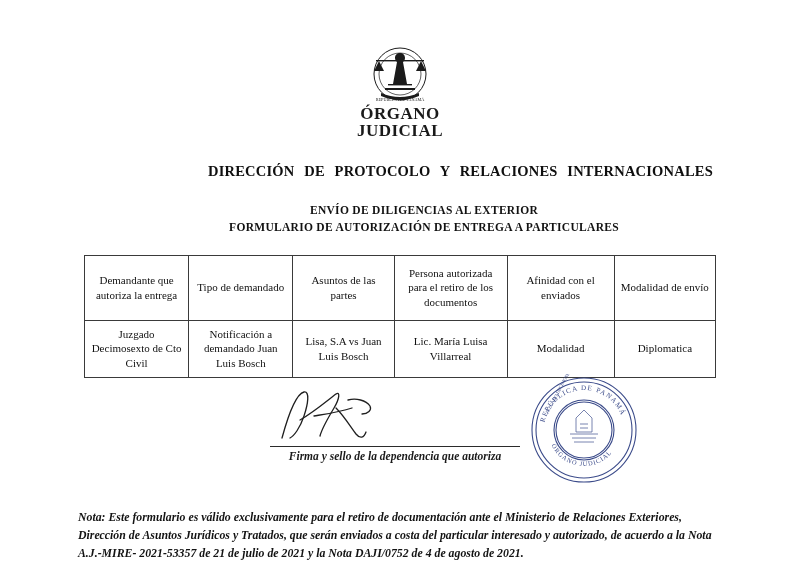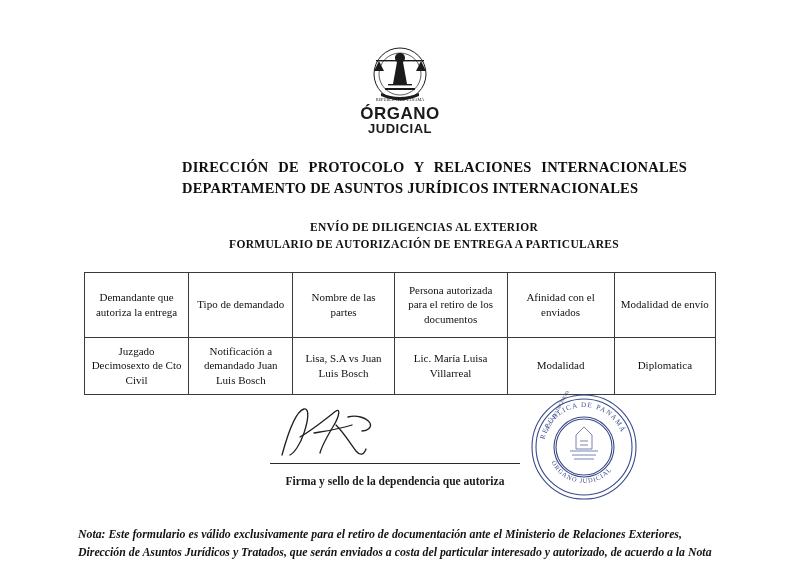--- a/index.html
+++ b/index.html
@@ -30,41 +30,42 @@
     padding-top: 44px;
   }
   .logo-emblem {
     display: block;
     margin: 0 auto;
     width: 78px;
     height: 60px;
   }
   .logo-text {
     margin-top: 1px;
-    font-family: Liberation Sans, sans-serif;
+    font-family: Liberation Serif, serif;
     font-weight: bold;
     letter-spacing: 0.5px;
     line-height: 1.0;
     color: #1a1a1a;
   }
   .logo-text .l1 { font-size: 17px; display: block; }
-  .logo-text .l2 { font-size: 13px; display: block; }
+  .logo-text .l2 { font-size: 17px; display: block; }
 
   
   .heading-block {
     margin-top: 22px;
     padding-left: 182px;
     padding-right: 80px;
   }
   .heading-line {
     font-size: 14.5px;
     font-weight: bold;
     letter-spacing: 0.2px;
     line-height: 1.45;
     color: #0f0f0f;
+    margin-left: 26px;
   }
   .heading-line.spaced {
     
     word-spacing: 6px;
   }
 
   .subheading-block {
     margin-top: 20px;
     text-align: center;
     padding-left: 48px;
@@ -121,24 +122,25 @@
   .sig-line {
     position: absolute;
     left: 270px;
     top: 66px;
     width: 250px;
     border-top: 1px solid #2b2b2b;
   }
   .sig-caption {
     position: absolute;
     left: 270px;
-    top: 78px;
+    top: 70px;
     width: 250px;
     text-align: center;
     font-size: 11.5px;
+    font-style: italic;
     font-weight: bold;
     color: #1a1a1a;
   }
   .seal {
     position: absolute;
     left: 528px;
     top: -6px;
     width: 112px;
     height: 112px;
   }
@@ -179,35 +181,34 @@
       <text x="39" y="57" font-size="4.2" text-anchor="middle" fill="#1b1b1b" font-family="Liberation Serif, serif">REPÚBLICA DE PANAMÁ</text>
     </svg>
     <div class="logo-text">
       <span class="l1">ÓRGANO</span>
       <span class="l2">JUDICIAL</span>
     </div>
   </div>
 
   <div class="heading-block">
     <div class="heading-line spaced">DIRECCIÓN DE PROTOCOLO Y RELACIONES INTERNACIONALES</div>
-    <div class="heading-line">DEPARTAMENTO DE ASUNTOS JURÍDICOS INTERNACIONALES</div>
   </div>
 
   <div class="subheading-block">
     <div class="subheading-line">ENVÍO DE DILIGENCIAS AL EXTERIOR</div>
     <div class="subheading-line">FORMULARIO DE AUTORIZACIÓN DE ENTREGA A PARTICULARES</div>
   </div>
 
   <div class="table-wrap">
     <table class="form-table">
       <thead>
         <tr>
           <th style="width:16.5%">Demandante que autoriza la entrega</th>
           <th style="width:16.5%">Tipo de demandado</th>
-          <th style="width:16%">Nombre de las partes</th>
+          <th style="width:16%">Asuntos de las partes</th>
           <th style="width:18%">Persona autorizada para el retiro de los documentos</th>
           <th style="width:17%">Afinidad con el enviados</th>
           <th style="width:16%">Modalidad de envío</th>
         </tr>
       </thead>
       <tbody>
         <tr>
           <td>Juzgado Decimosexto de Cto Civil</td>
           <td>Notificación a demandado Juan Luis Bosch</td>
           <td>Lisa, S.A vs Juan Luis Bosch</td>

